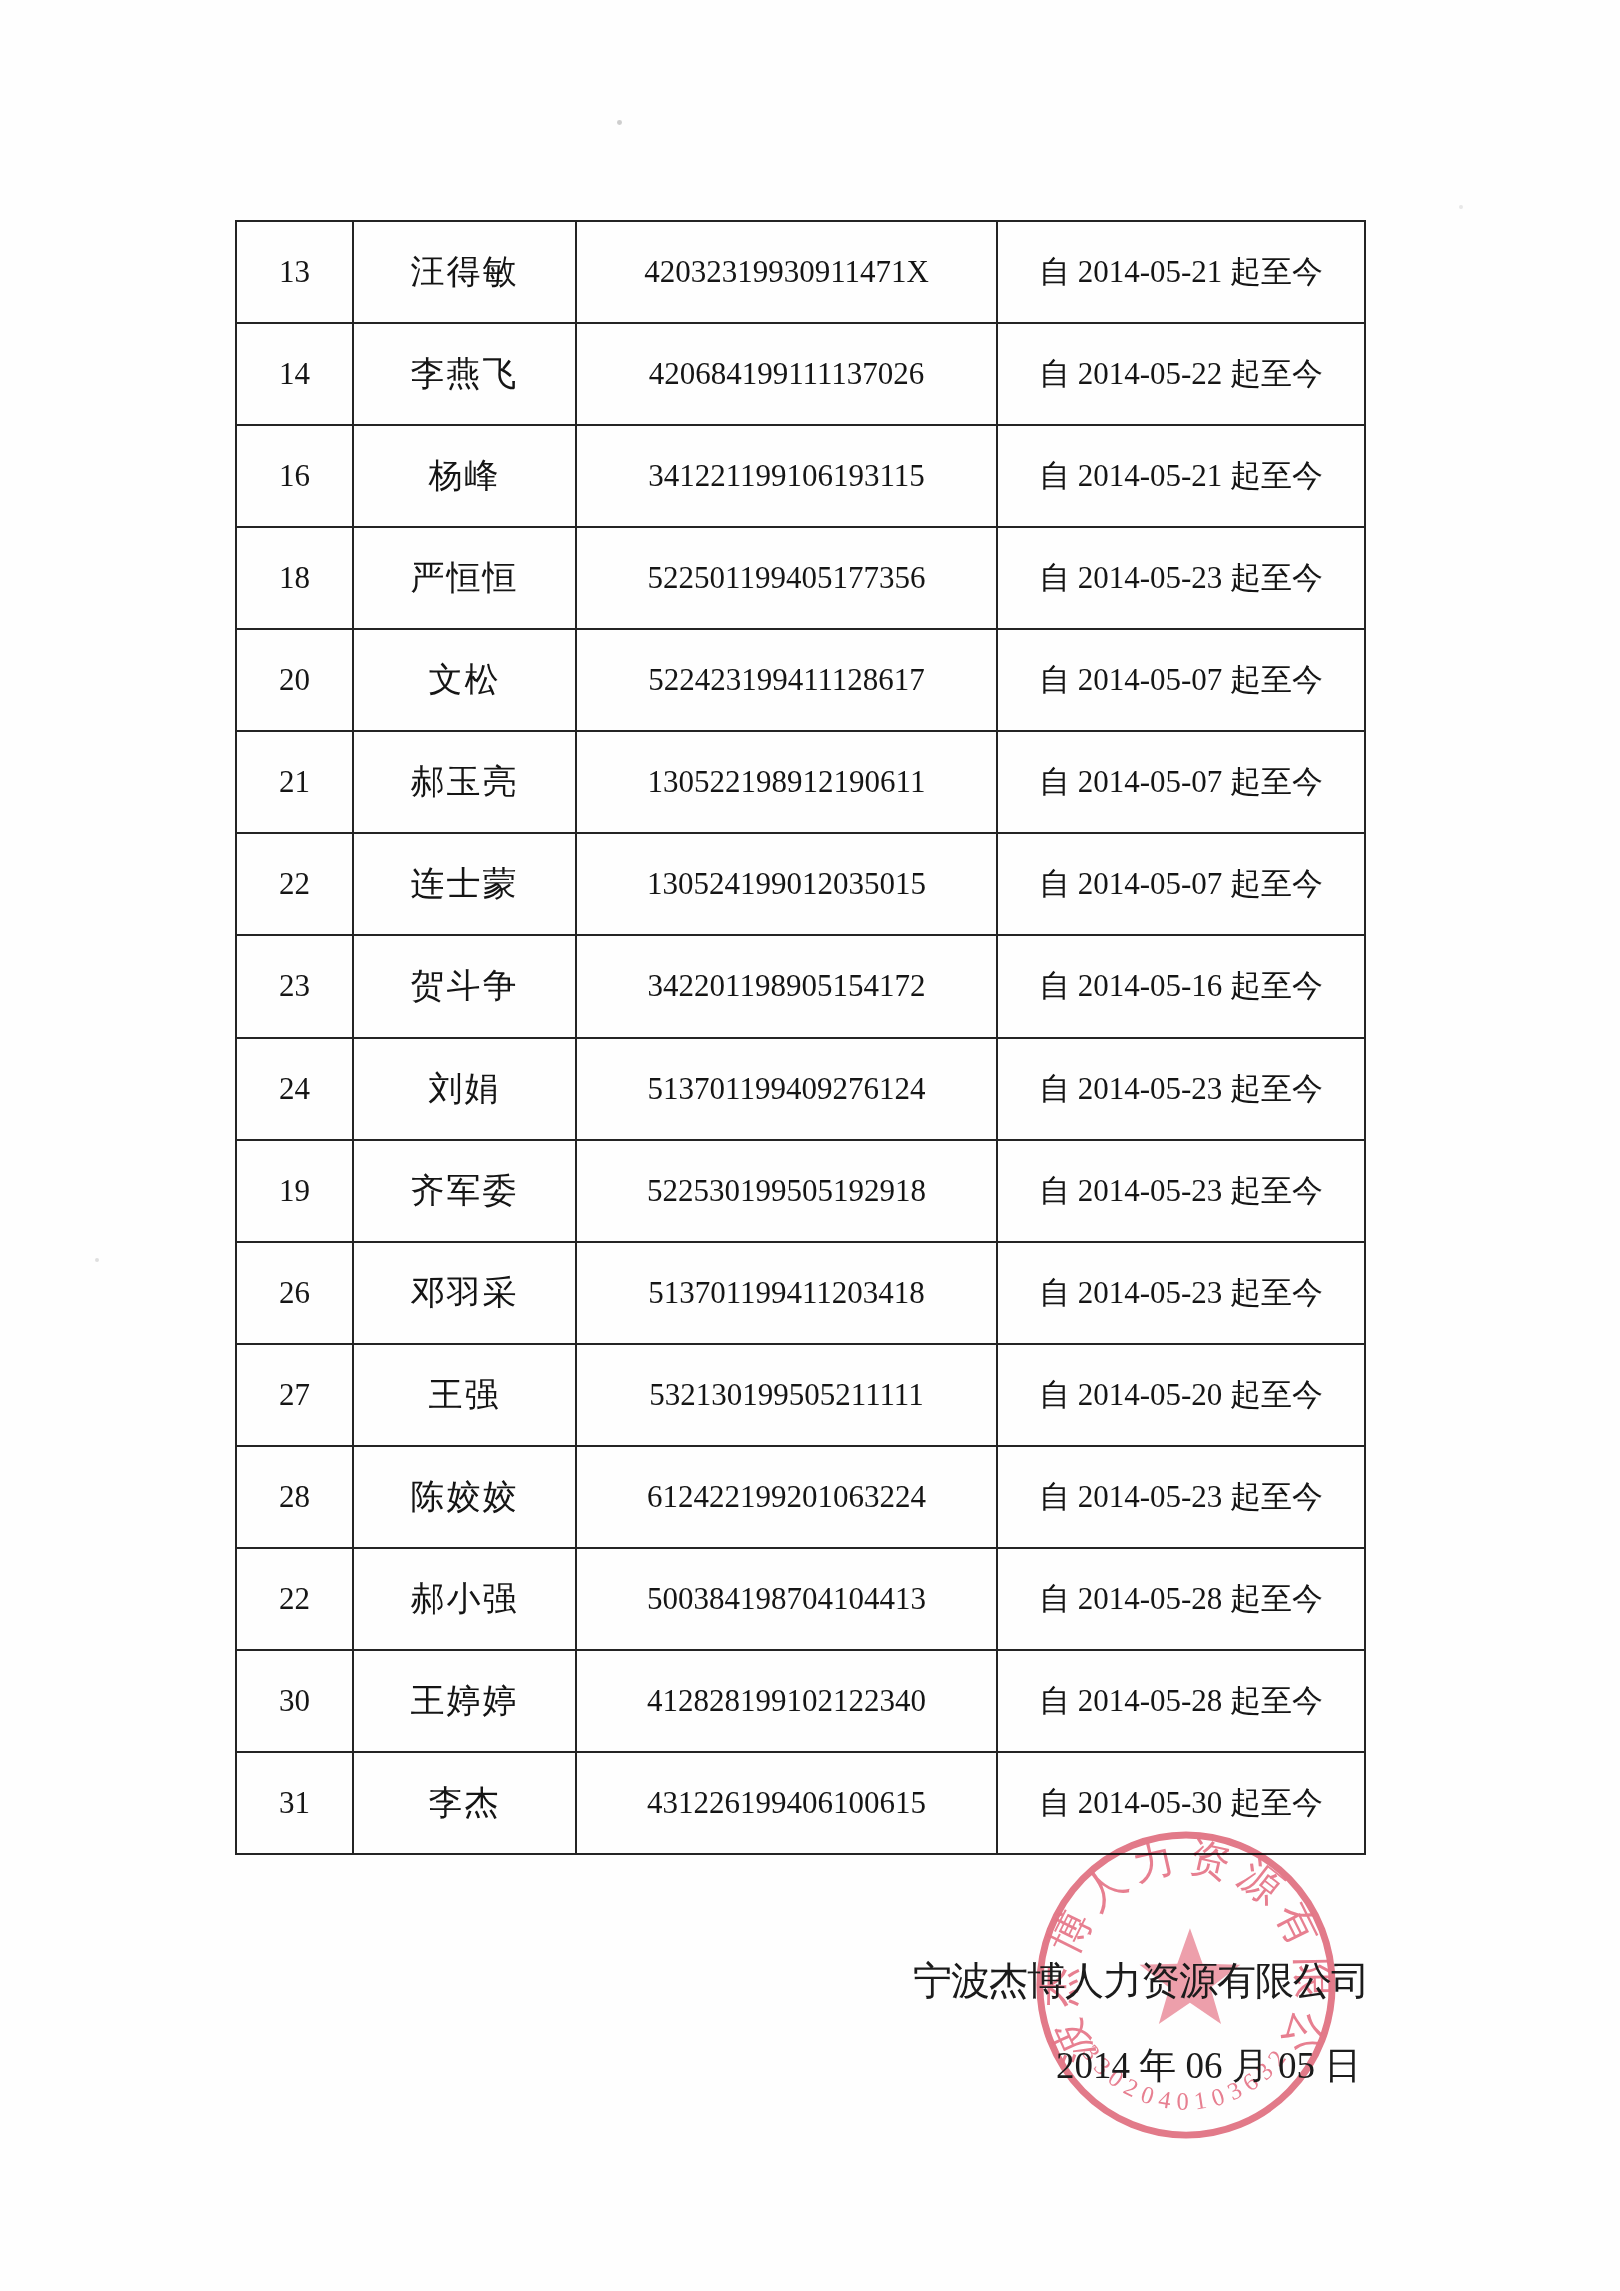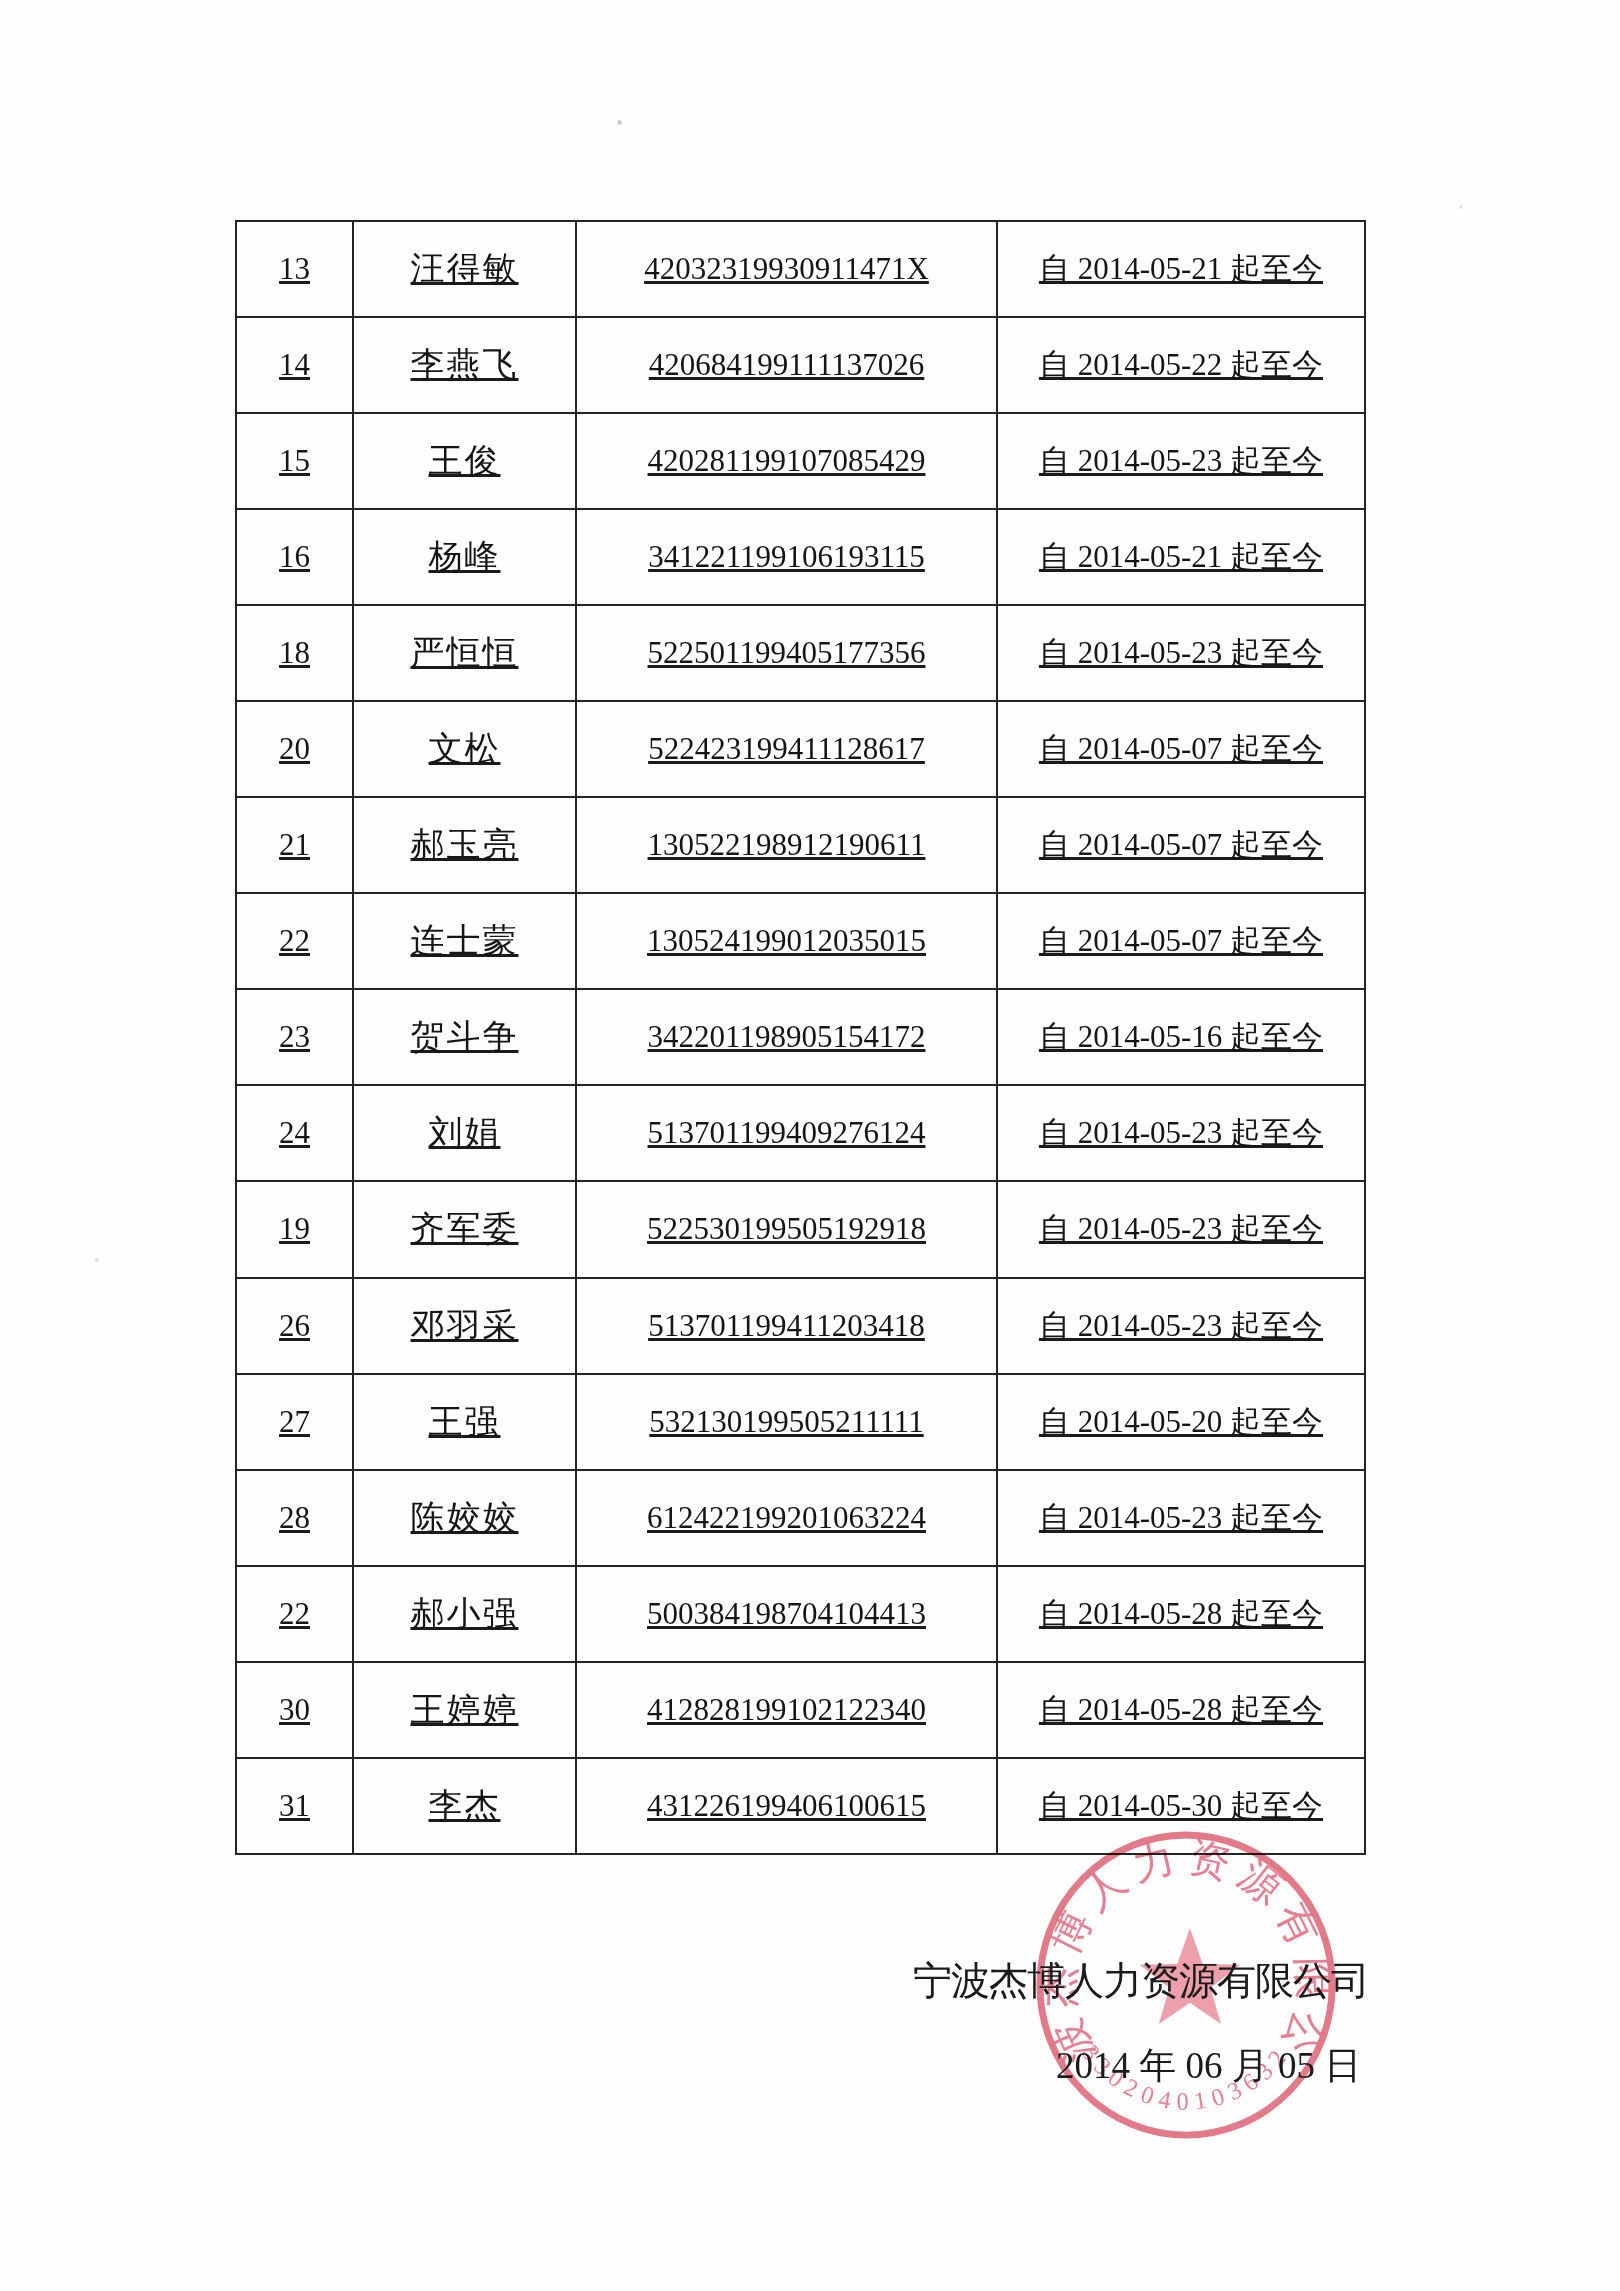--- a/index.html
+++ b/index.html
@@ -9,21 +9,20 @@
     background:#fefefe;
     overflow:hidden;
     font-family:"Liberation Serif","DejaVu Serif",serif;
     color:#1b1b1b;
   }
   table.roster{
     position:absolute;left:235px;top:220px;
     width:1129px;height:1635px;
     border-collapse:collapse;table-layout:fixed;
     border:2.9px solid #242424;
-    text-decoration:underline;
   }
   table.roster td{
     border:2px solid #242424;
     text-align:center;vertical-align:middle;
     padding:0;font-size:31px;color:#151515;
   }
   table.roster td.c1{font-size:34px;letter-spacing:2px;}
   table.roster td.c3{letter-spacing:0px;}
   .company-line{
     position:absolute;left:913px;top:1957px;
@@ -62,26 +61,20 @@
           <td class="c0">13</td>
           <td class="c1">汪得敏</td>
           <td class="c2">42032319930911471X</td>
           <td class="c3">自 2014-05-21 起至今</td>
         </tr>
         <tr>
           <td class="c0">14</td>
           <td class="c1">李燕飞</td>
           <td class="c2">420684199111137026</td>
           <td class="c3">自 2014-05-22 起至今</td>
-        </tr>
-        <tr>
-          <td class="c0">15</td>
-          <td class="c1">王俊</td>
-          <td class="c2">420281199107085429</td>
-          <td class="c3">自 2014-05-23 起至今</td>
         </tr>
         <tr>
           <td class="c0">16</td>
           <td class="c1">杨峰</td>
           <td class="c2">341221199106193115</td>
           <td class="c3">自 2014-05-21 起至今</td>
         </tr>
         <tr>
           <td class="c0">18</td>
           <td class="c1">严恒恒</td>

